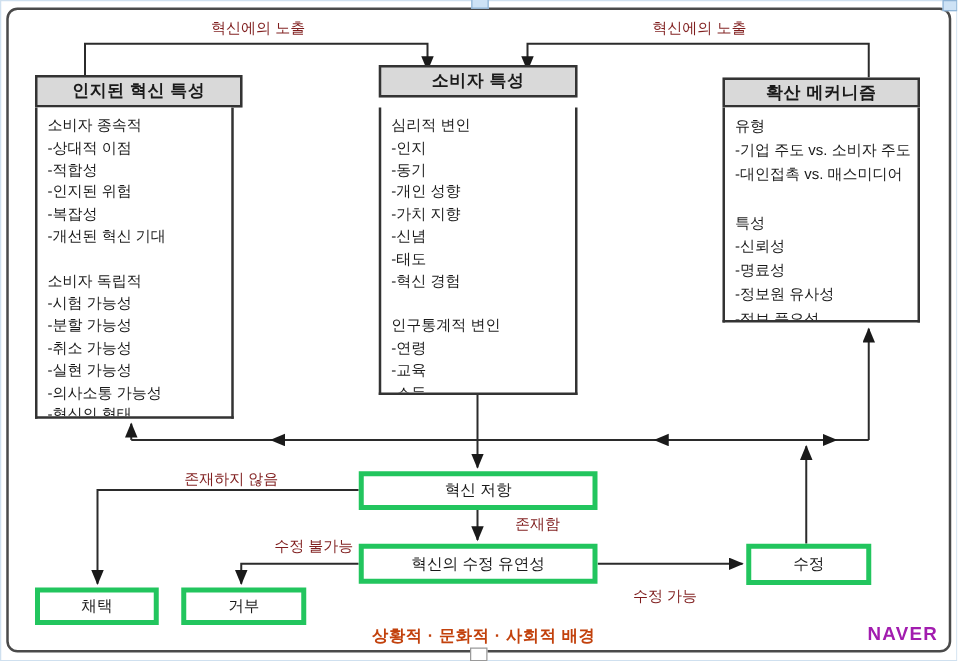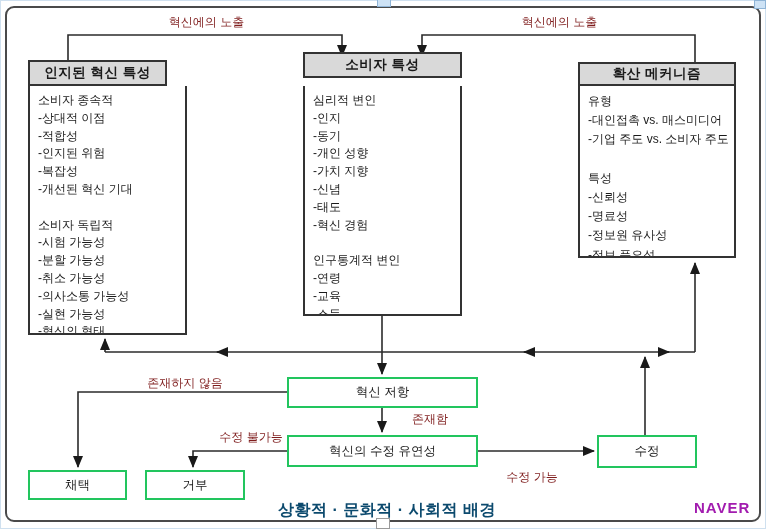--- a/index.html
+++ b/index.html
@@ -23,29 +23,29 @@
     display:flex;align-items:center;justify-content:center;
     font-weight:bold;font-size:13.5px;letter-spacing:0.5px;white-space:nowrap;
   }
   .bodybox{
     position:absolute;box-sizing:border-box;background:#fff;border:2px solid #333;border-top:none;
     padding:6px 0 0 8px;font-size:12px;overflow:hidden;
   }
   .bodybox .bl{line-height:17.8px;min-height:17.8px;white-space:nowrap;}
   .bodybox.tall .bl{line-height:19.2px;min-height:19.2px;}
   .sbox{
-    position:absolute;box-sizing:border-box;background:#fff;border:2px solid #22c55e;
+    position:absolute;box-sizing:border-box;background:#fff;border:4px solid #22c55e;
     display:flex;align-items:center;justify-content:center;
     font-size:12.5px;white-space:nowrap;
   }
   .lbl{
     position:absolute;font-size:12px;color:#7f1d1d;white-space:nowrap;text-align:center;
   }
   .caption{
-    position:absolute;font-size:16px;font-weight:bold;color:#0c4a6e;
+    position:absolute;font-size:13px;font-weight:bold;color:#c2410c;
     white-space:nowrap;text-align:center;letter-spacing:0.5px;
   }
   .watermark{
     position:absolute;left:694px;top:499px;font-size:15px;font-weight:800;
     color:#a21caf;letter-spacing:1px;
   }
 </style>
 </head>
 <body>
 
@@ -86,35 +86,35 @@
 
       <path d="M287,451 L193,451 L193,467" marker-end="url(#arr)"></path>
 
       <path d="M478,451 L594,451" marker-end="url(#arr)"></path>
     </g>
   </svg>
 
   <div class="lbl" style="left:150px;top:14px;width:113px;">혁신에의 노출</div>
   <div class="lbl" style="left:503px;top:14px;width:113px;">혁신에의 노출</div>
 
-  <div class="hdr" style="left:28px;top:60px;width:139px;height:26px;">인지된 혁신 특성</div>
+  <div class="hdr" style="left:28px;top:60px;width:166px;height:26px;">인지된 혁신 특성</div>
   <div class="bodybox" style="left:28px;top:86px;width:159px;height:249px;">
       <div class="bl">소비자 종속적</div>
       <div class="bl">-상대적 이점</div>
       <div class="bl">-적합성</div>
       <div class="bl">-인지된 위험</div>
       <div class="bl">-복잡성</div>
       <div class="bl">-개선된 혁신 기대</div>
       <div class="bl"></div>
       <div class="bl">소비자 독립적</div>
       <div class="bl">-시험 가능성</div>
       <div class="bl">-분할 가능성</div>
       <div class="bl">-취소 가능성</div>
+      <div class="bl">-실현 가능성</div>
       <div class="bl">-의사소통 가능성</div>
-      <div class="bl">-실현 가능성</div>
       <div class="bl">-혁신의 형태</div>
     </div>
 
   <div class="hdr" style="left:303px;top:52px;width:159px;height:26px;">소비자 특성</div>
   <div class="bodybox" style="left:303px;top:86px;width:159px;height:230px;">
       <div class="bl">심리적 변인</div>
       <div class="bl">-인지</div>
       <div class="bl">-동기</div>
       <div class="bl">-개인 성향</div>
       <div class="bl">-가치 지향</div>
@@ -124,22 +124,22 @@
       <div class="bl"></div>
       <div class="bl">인구통계적 변인</div>
       <div class="bl">-연령</div>
       <div class="bl">-교육</div>
       <div class="bl">-소득</div>
     </div>
 
   <div class="hdr" style="left:578px;top:62px;width:158px;height:24px;">확산 메커니즘</div>
   <div class="bodybox tall" style="left:578px;top:86px;width:158px;height:172px;">
       <div class="bl">유형</div>
+      <div class="bl">-기업 주도 vs. 소비자 주도</div>
       <div class="bl">-대인접촉 vs. 매스미디어</div>
-      <div class="bl">-기업 주도 vs. 소비자 주도</div>
       <div class="bl"></div>
       <div class="bl">특성</div>
       <div class="bl">-신뢰성</div>
       <div class="bl">-명료성</div>
       <div class="bl">-정보원 유사성</div>
       <div class="bl">-정보 풍요성</div>
     </div>
 
   <div class="sbox" style="left:287px;top:377px;width:191px;height:31px;">혁신 저항</div>
   <div class="sbox" style="left:287px;top:435px;width:191px;height:32px;">혁신의 수정 유연성</div>

